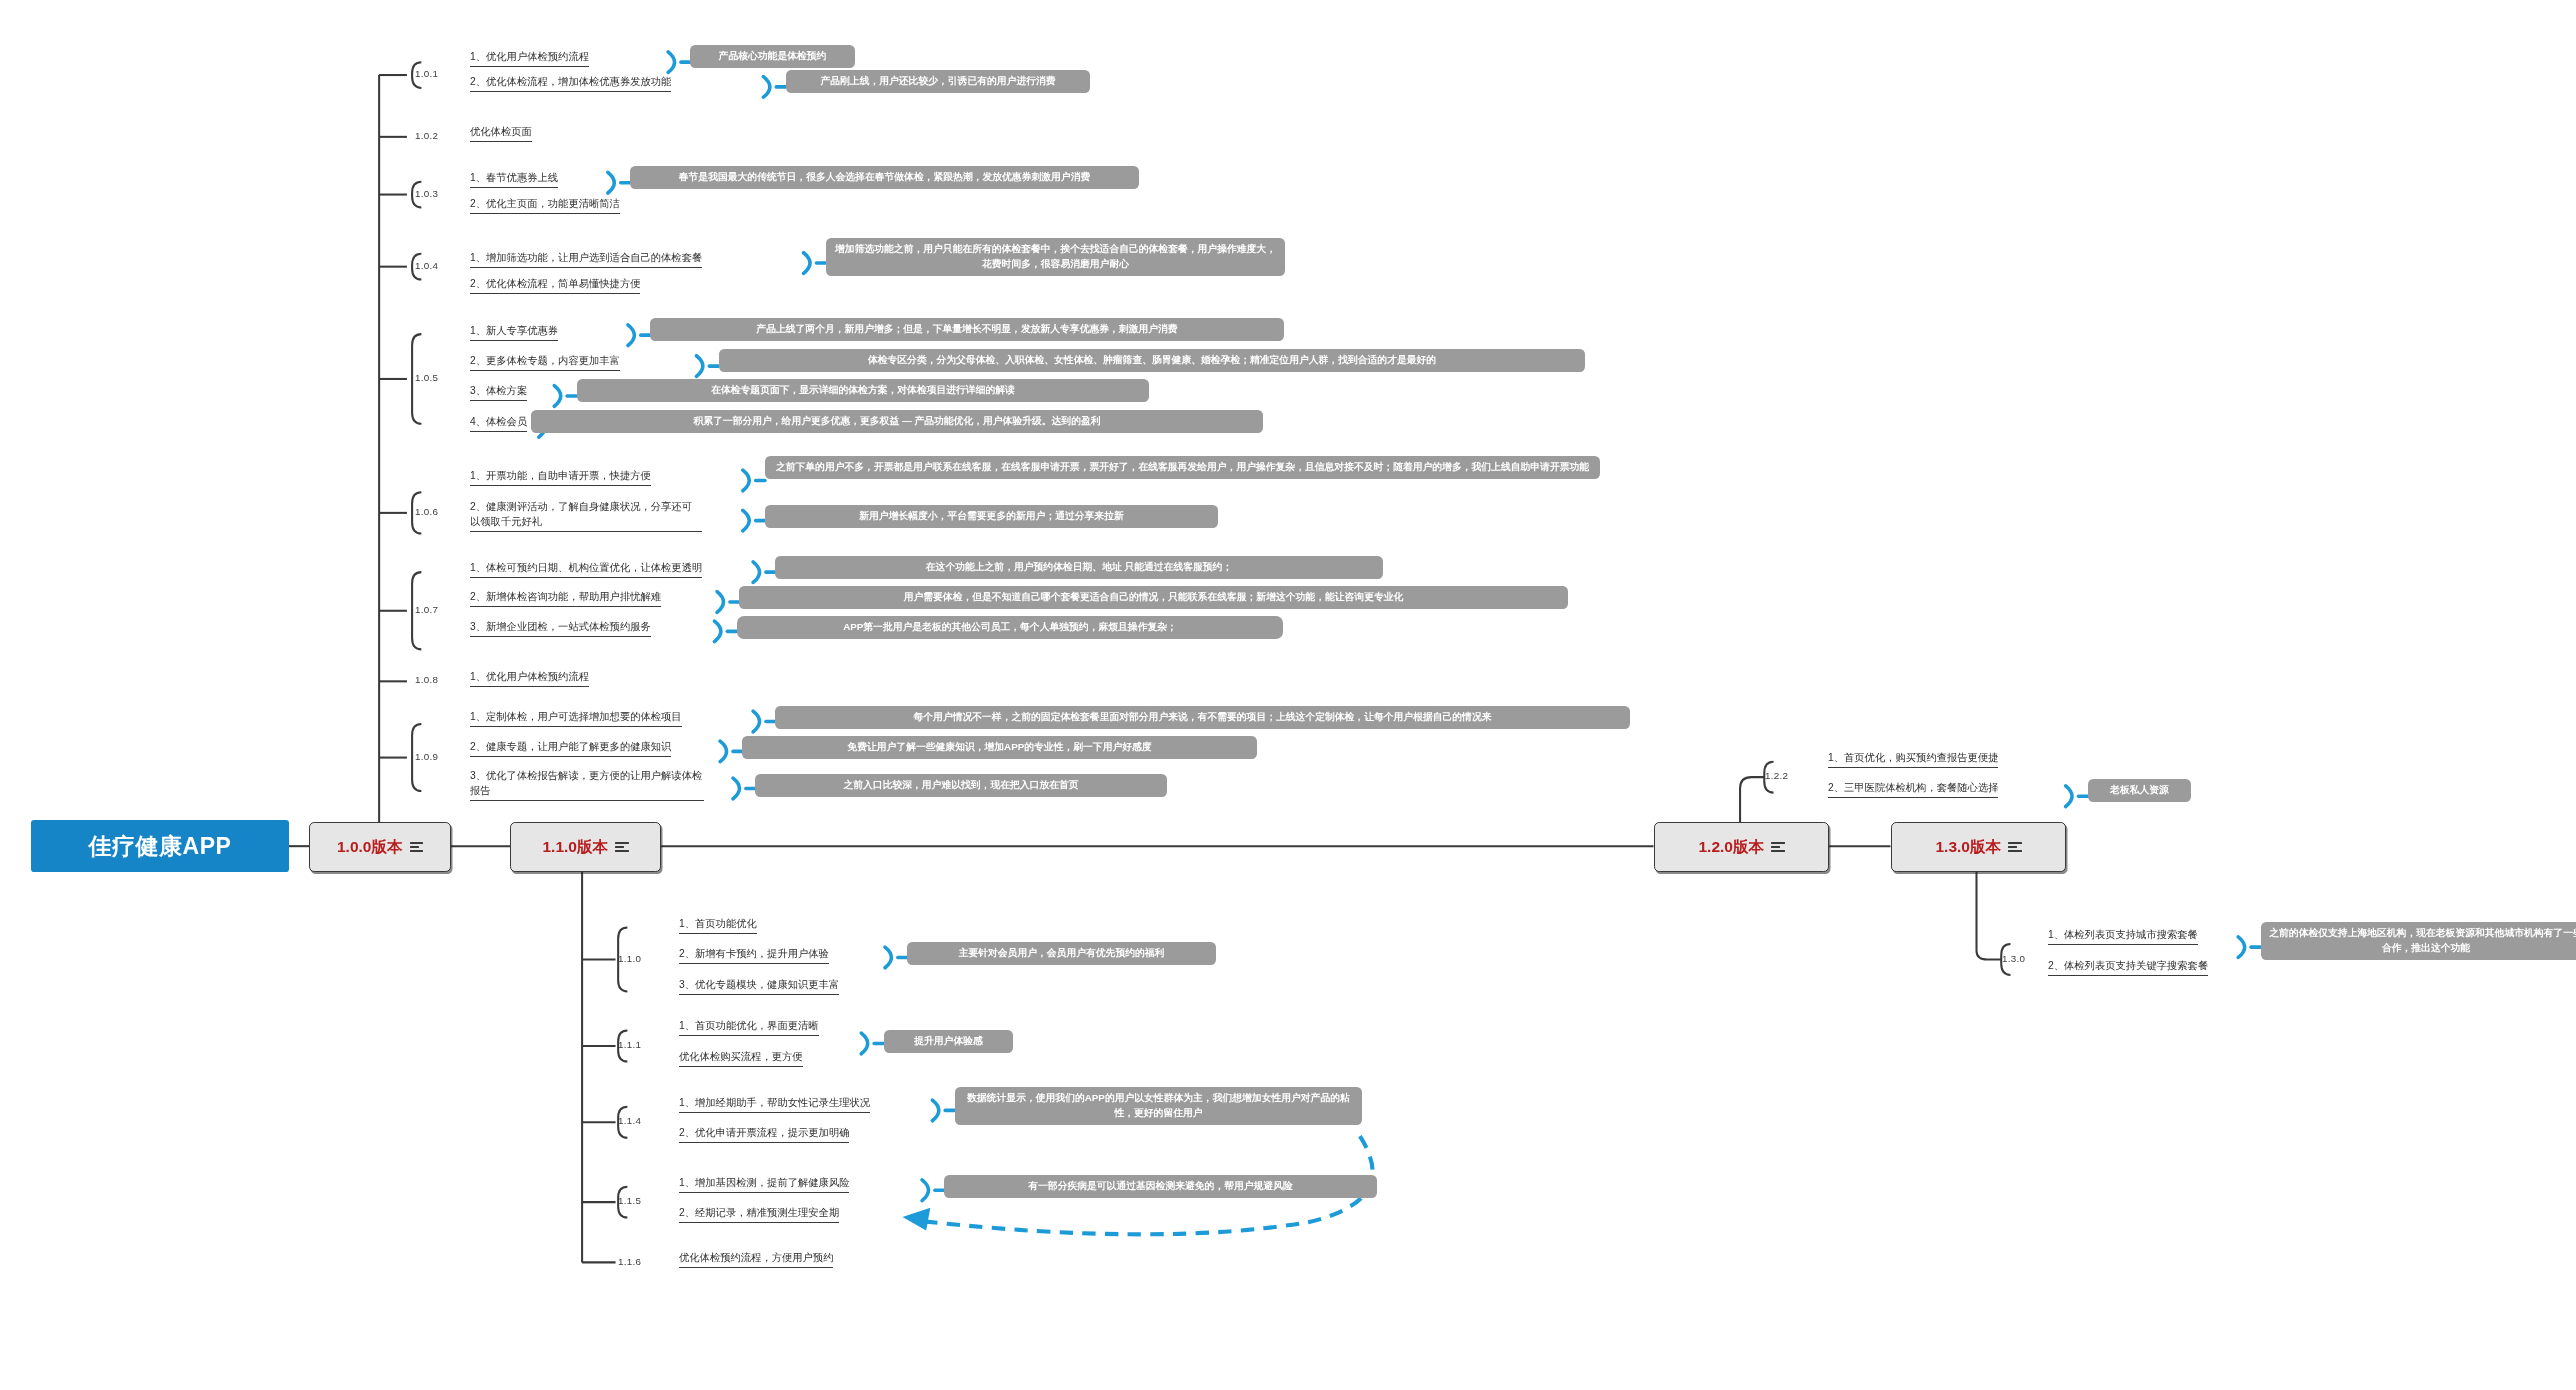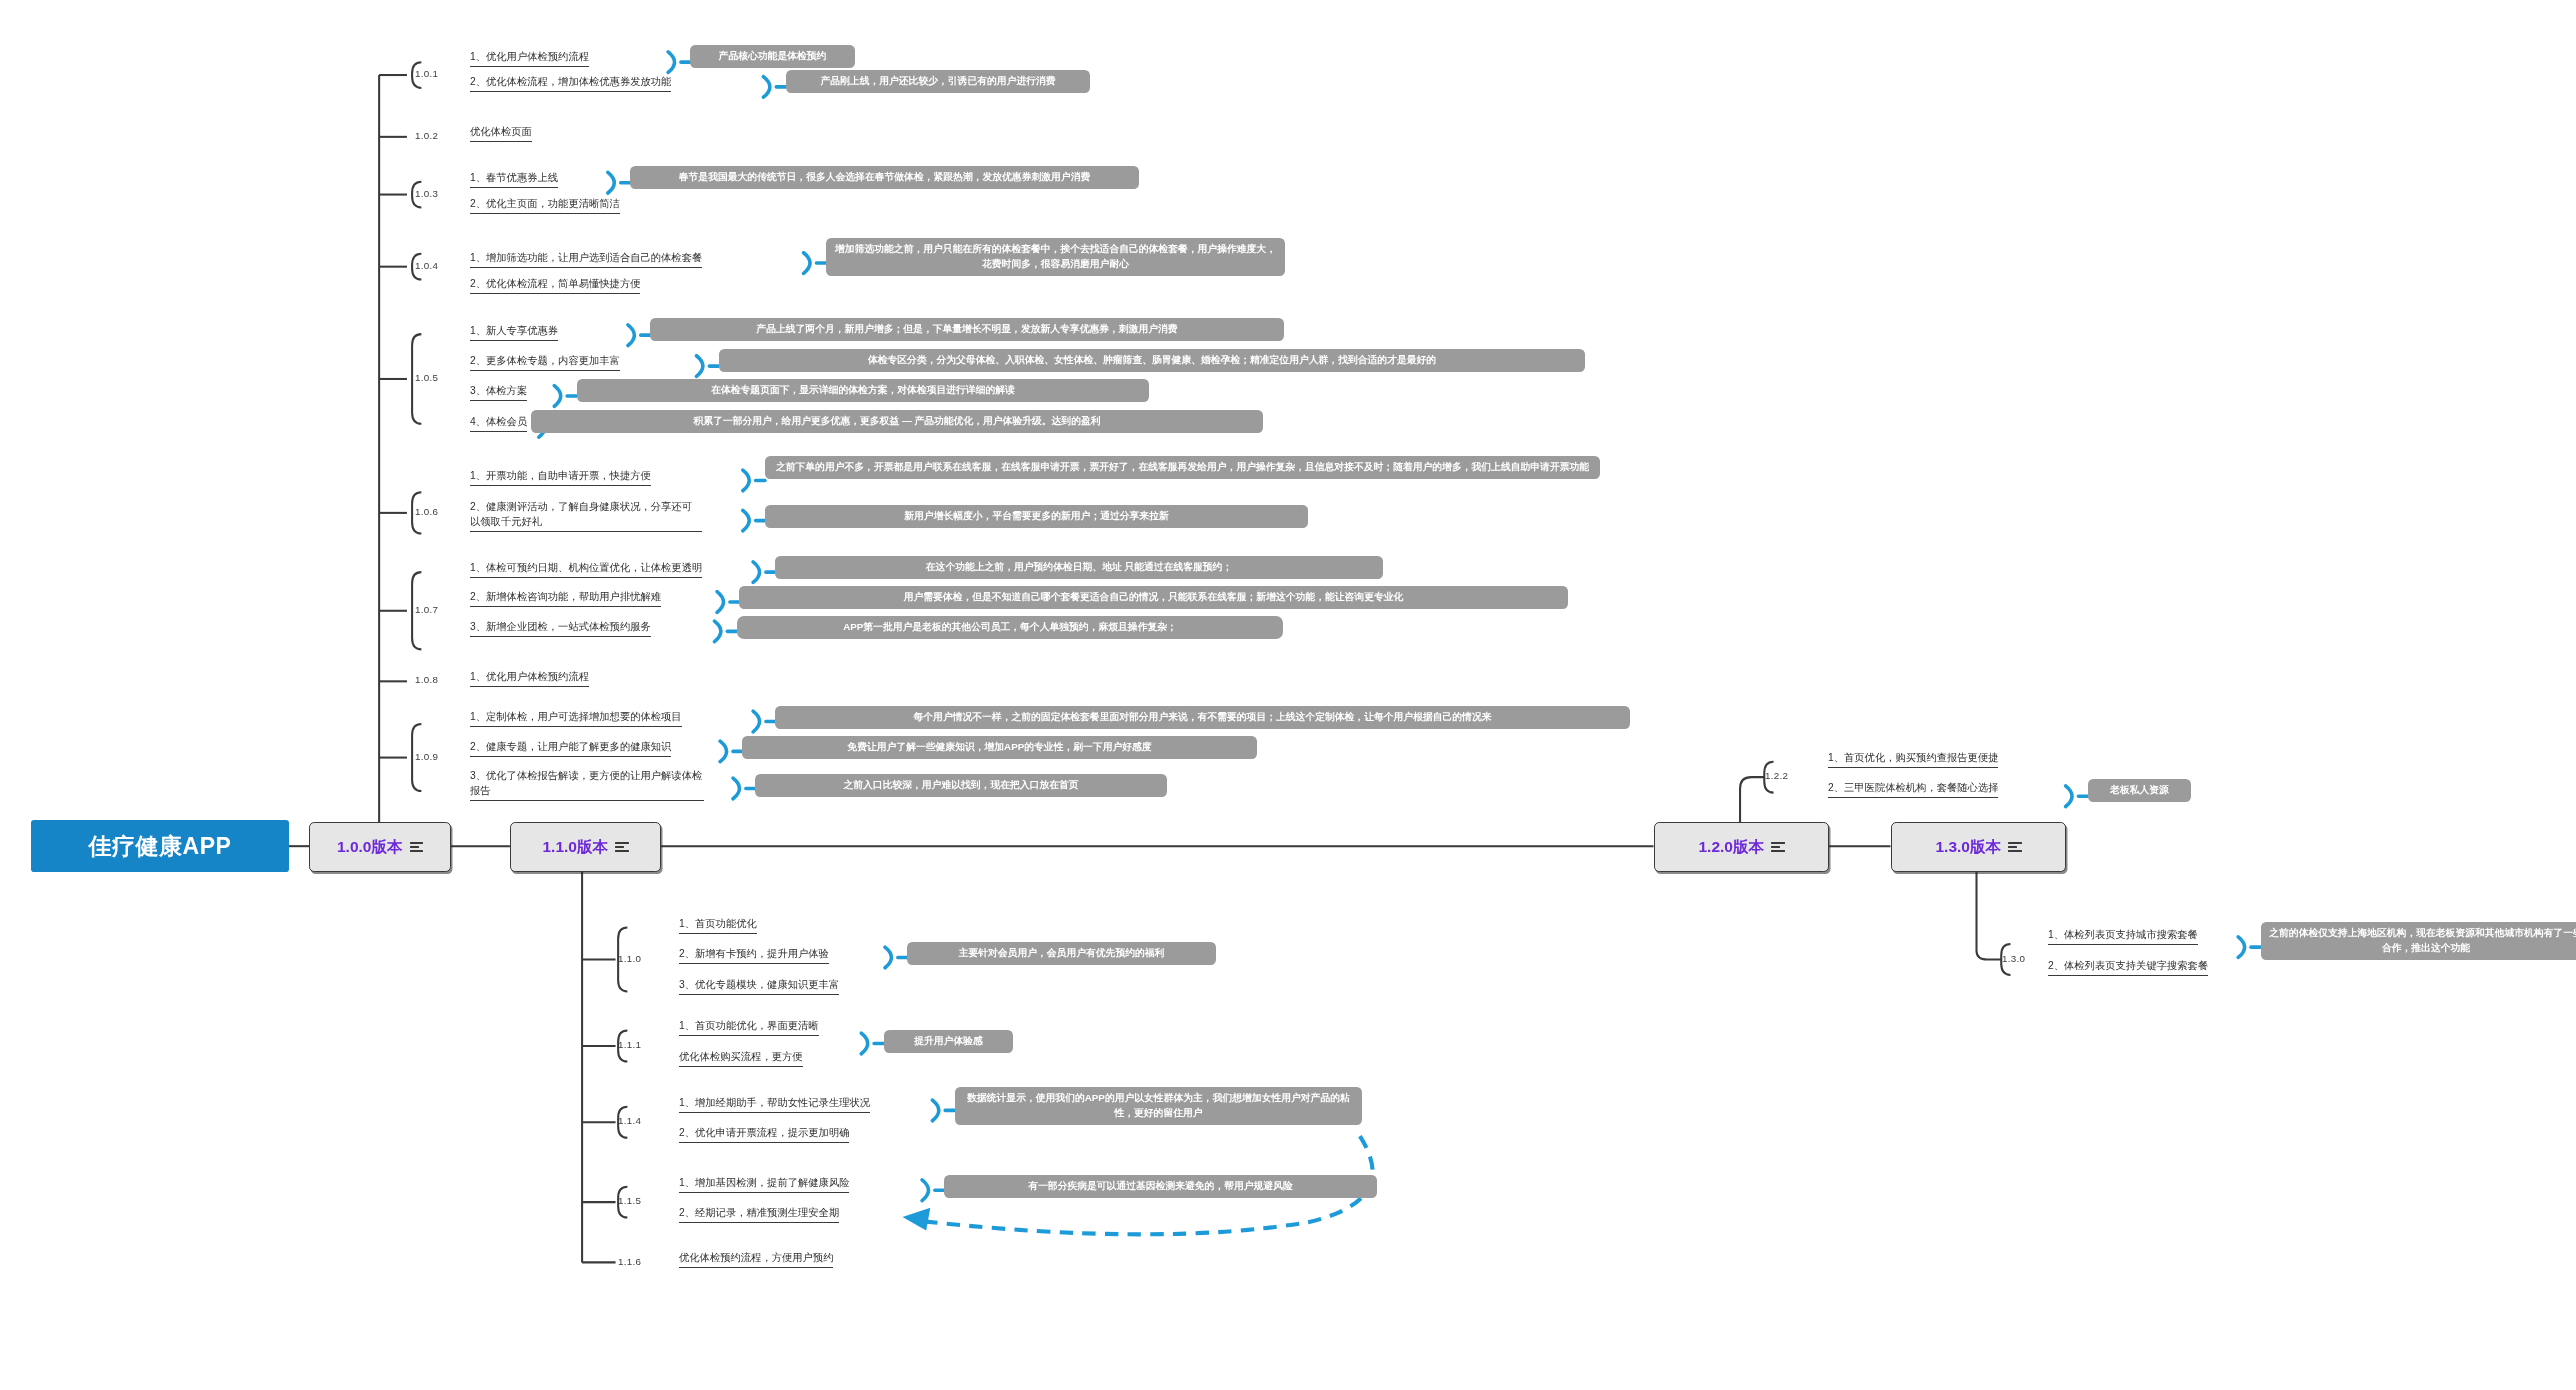--- a/index.html
+++ b/index.html
@@ -12,21 +12,21 @@
     position:absolute;background:#1585c8;color:#fff;border-radius:3.1px;
     display:flex;align-items:center;justify-content:center;
     font-size:23px;font-weight:bold;letter-spacing:0.5px;
   }
 
   
   .ver-node{
     position:absolute;background:#e6e6e6;border:1.5px solid #3a3a3a;border-radius:5.2px;
     box-shadow:1.5px 2.1px 0 rgba(40,40,40,.55);
     display:flex;align-items:center;justify-content:center;gap:7.2px;
-    color:#6d28d9;font-size:15.5px;font-weight:bold;
+    color:#b91c1c;font-size:15.5px;font-weight:bold;
   }
   .ver-label{white-space:nowrap;}
   .hamburger{display:inline-block;width:13.4px;}
   .hamburger i{display:block;height:1.5px;background:#3a3a3a;margin:2.6px 0;border-radius:0.5px;}
   .hamburger i:nth-child(1){width:13.4px;}
   .hamburger i:nth-child(2){width:9.3px;}
   .hamburger i:nth-child(3){width:13.4px;}
 
   
   .subid{
@@ -282,21 +282,21 @@
   <div class="note" style="left:630px;top:166px;width:509px;">春节是我国最大的传统节日，很多人会选择在春节做体检，紧跟热潮，发放优惠券刺激用户消费</div>
 
   <div class="note wrap" style="left:826px;top:238px;width:459px;">增加筛选功能之前，用户只能在所有的体检套餐中，挨个去找适合自己的体检套餐，用户操作难度大，花费时间多，很容易消磨用户耐心</div>
 
   <div class="note" style="left:650px;top:318px;width:634px;">产品上线了两个月，新用户增多；但是，下单量增长不明显，发放新人专享优惠券，刺激用户消费</div>
   <div class="note" style="left:719px;top:349px;width:866px;">体检专区分类，分为父母体检、入职体检、女性体检、肿瘤筛查、肠胃健康、婚检孕检；精准定位用户人群，找到合适的才是最好的</div>
   <div class="note" style="left:577px;top:379px;width:572px;">在体检专题页面下，显示详细的体检方案，对体检项目进行详细的解读</div>
   <div class="note" style="left:531px;top:410px;width:732px;">积累了一部分用户，给用户更多优惠，更多权益 — 产品功能优化，用户体验升级。达到的盈利</div>
 
   <div class="note wrap" style="left:765px;top:456px;width:835px;">之前下单的用户不多，开票都是用户联系在线客服，在线客服申请开票，票开好了，在线客服再发给用户，用户操作复杂，且信息对接不及时；随着用户的增多，我们上线自助申请开票功能</div>
-  <div class="note" style="left:765px;top:505px;width:543px;">新用户增长幅度小，平台需要更多的新用户；通过分享来拉新</div>
+  <div class="note" style="left:765px;top:505px;width:453px;">新用户增长幅度小，平台需要更多的新用户；通过分享来拉新</div>
 
   <div class="note" style="left:775px;top:556px;width:608px;">在这个功能上之前，用户预约体检日期、地址 只能通过在线客服预约；</div>
   <div class="note" style="left:739px;top:586px;width:829px;">用户需要体检，但是不知道自己哪个套餐更适合自己的情况，只能联系在线客服；新增这个功能，能让咨询更专业化</div>
   <div class="note" style="left:737px;top:616px;width:546px;border-radius:7px;">APP第一批用户是老板的其他公司员工，每个人单独预约，麻烦且操作复杂；</div>
 
   <div class="note" style="left:775px;top:706px;width:855px;">每个用户情况不一样，之前的固定体检套餐里面对部分用户来说，有不需要的项目；上线这个定制体检，让每个用户根据自己的情况来</div>
   <div class="note" style="left:742px;top:736px;width:515px;">免费让用户了解一些健康知识，增加APP的专业性，刷一下用户好感度</div>
   <div class="note" style="left:755px;top:774px;width:412px;">之前入口比较深，用户难以找到，现在把入口放在首页</div>
 
   <div class="note" style="left:907px;top:942px;width:309px;">主要针对会员用户，会员用户有优先预约的福利</div>

